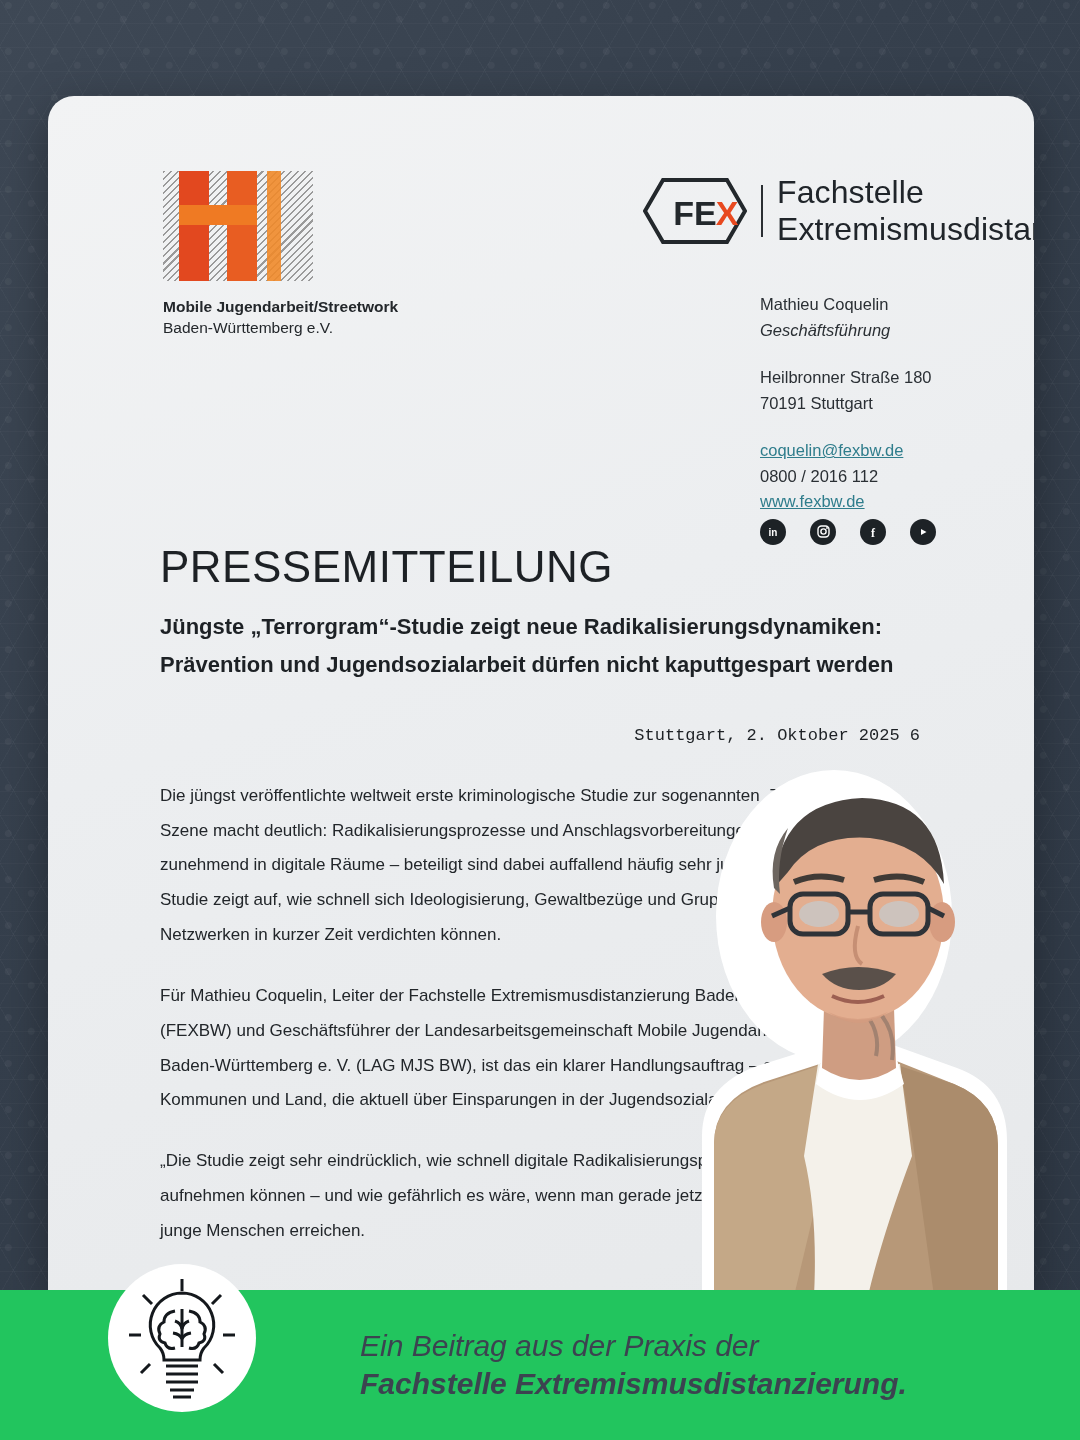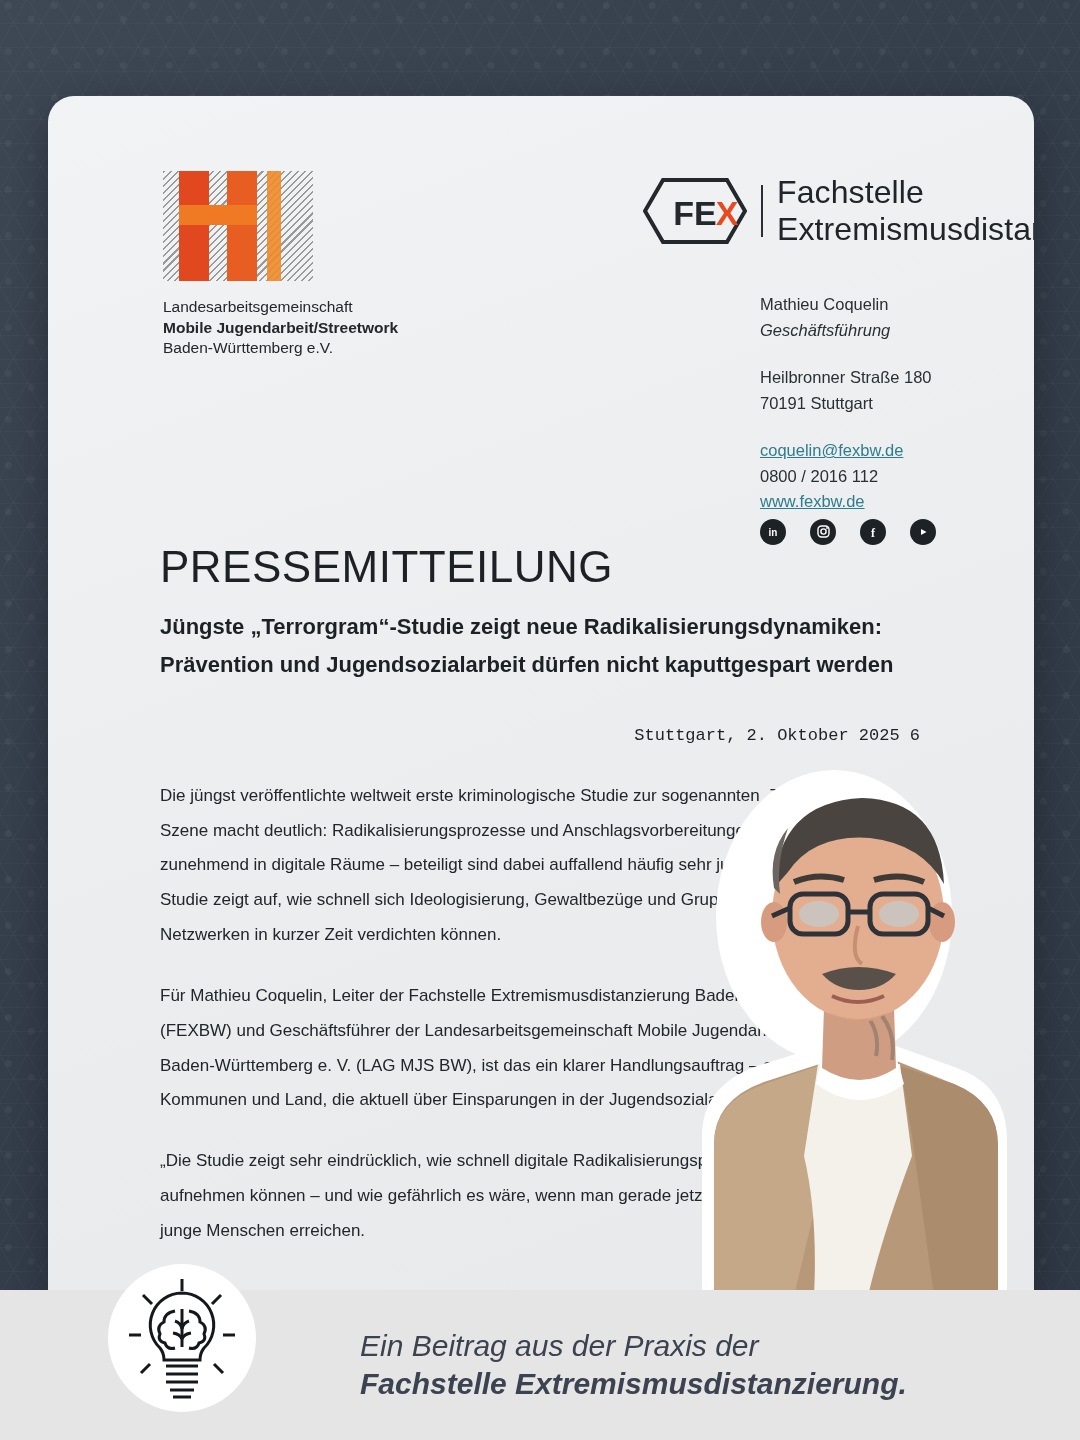--- a/index.html
+++ b/index.html
@@ -101,21 +101,21 @@
 
   
   .portrait {
     position:absolute; right:22px; bottom:0; width:430px; height:680px;
     pointer-events:none;
   }
 
   
   .banner {
     position:absolute; left:0; bottom:0; width:1080px; height:150px;
-    background:#e5e5e5;
+    background:#22c55e;
     display:flex; align-items:center;
   }
   .bulb-wrap {
     position:absolute; left:108px; bottom:28px;
     width:148px; height:148px; border-radius:50%;
     background:#fff;
     display:flex; align-items:center; justify-content:center;
   }
   .banner-text {
     margin-left:360px; font-size:30px; color:#3c4350; line-height:1.28;
@@ -132,21 +132,20 @@
 
   <div class="lag-block">
     <div class="lag-mark">
       <div class="lag-hatch"></div>
       <div class="lag-bar b1"></div>
       <div class="lag-bar b4"></div>
       <div class="lag-bar b2"></div>
       <div class="lag-bar b3"></div>
     </div>
     <div class="lag-text">
-      <div>Landesarbeitsgemeinschaft</div>
       <div class="b">Mobile Jugendarbeit/Streetwork</div>
       <div>Baden-Württemberg e.V.</div>
     </div>
   </div>
 
   <div class="fex-block">
     <div class="fex-hex">
       <svg width="104" height="66" viewBox="0 0 104 66">
         <polygon points="20,2 84,2 102,33 84,64 20,64 2,33" fill="none" stroke="#23282c" stroke-width="4"></polygon>
         <text x="52" y="47" font-family="Liberation Sans, sans-serif" font-size="34" font-weight="bold" text-anchor="middle" fill="#23282c">FE</text>

